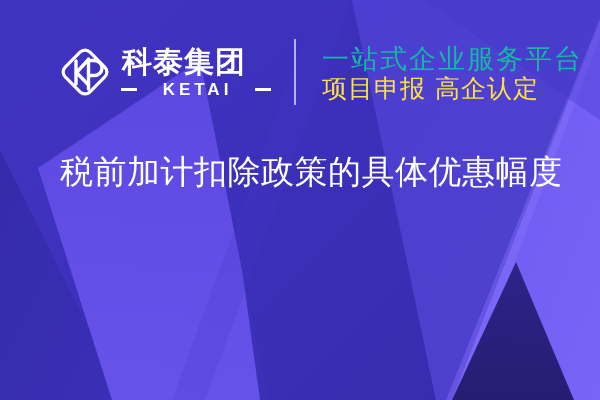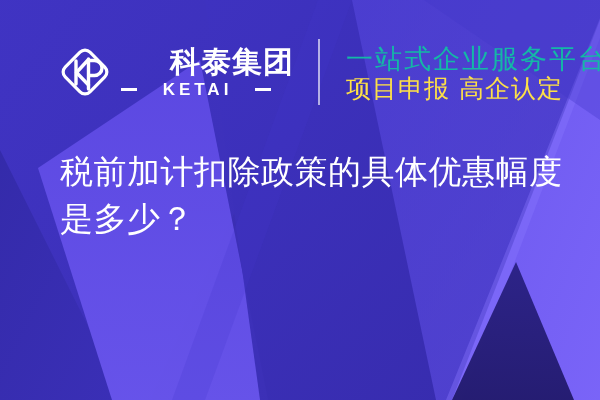--- a/index.html
+++ b/index.html
@@ -65,21 +65,20 @@
   }
 
   #logo-cn {
     font-size: 30px;
     line-height: 32px;
     font-weight: bold;
     color: #ffffff;
     letter-spacing: 1px;
     white-space: nowrap;
     font-family: "DejaVu Sans", "Liberation Sans", sans-serif;
-    margin-left: 48px;
   }
 
   #logo-en-row {
     display: flex;
     align-items: center;
     justify-content: center;
     margin-top: 3px;
     width: 148px;
     gap: 18px;
   }
@@ -247,17 +246,16 @@
 
       <div id="tagline-block">
         <div id="tagline-main">一站式企业服务平台</div>
         <div id="tagline-sub">项目申报 高企认定</div>
       </div>
 
     </div>
 
     <div id="headline">
       <div class="headline-line">税前加计扣除政策的具体优惠幅度</div>
-      <div class="headline-line">是多少？</div>
     </div>
 
   </div>
 </div>
 
 </body></html>

